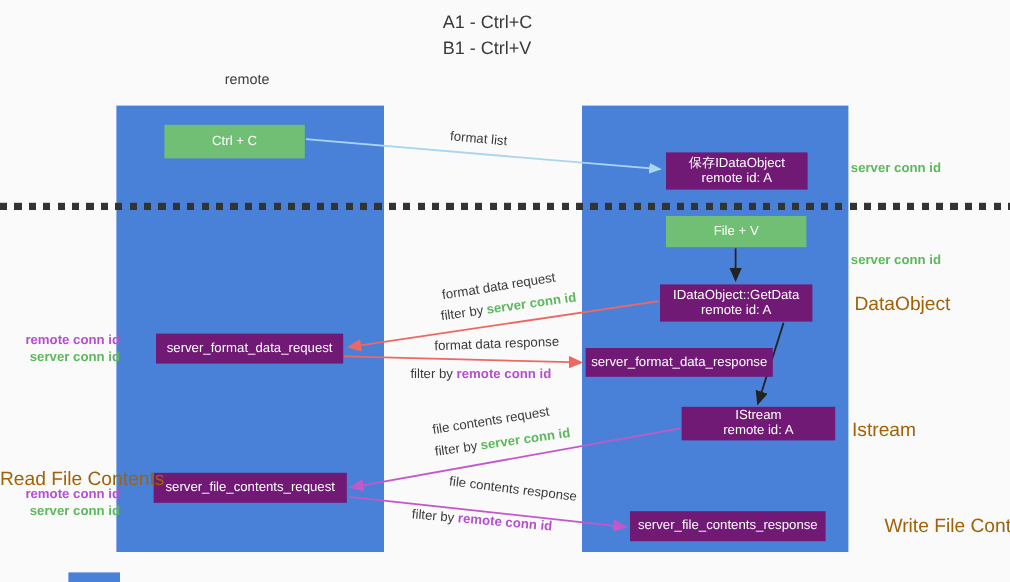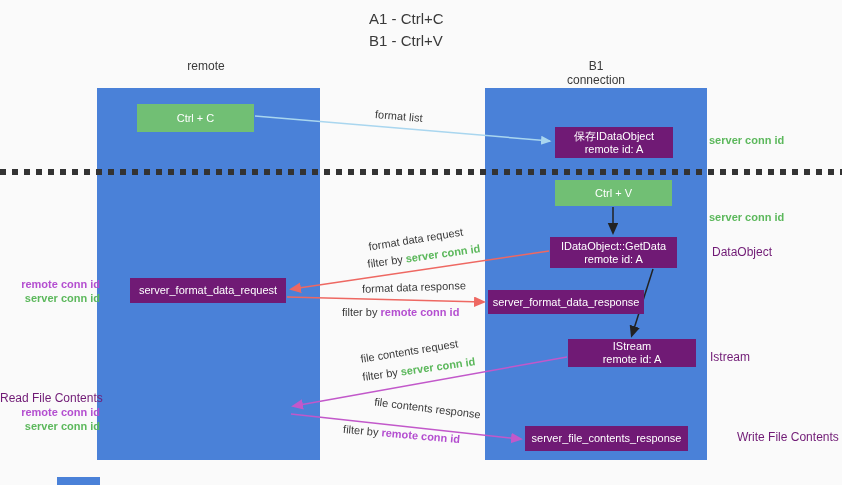--- a/index.html
+++ b/index.html
@@ -44,21 +44,21 @@
   .n-istream  { left: 568px; top: 339px; width: 128px; height: 28px; }
   .n-file-req { left: 128px; top: 394px; width: 161px; height: 25px; }
   .n-file-res { left: 525px; top: 426px; width: 163px; height: 25px; }
   .divider {
     left: 0; top: 169px; width: 842px; height: 6px; z-index: 4;
     background: repeating-linear-gradient(90deg, #333 0 6px, transparent 6px 12px);
   }
   .side-label { font-size: 11px; white-space: nowrap; z-index: 3; }
   .green-bold  { color: #5cb85c; font-weight: bold; }
   .purple-bold { color: #b44fd0; font-weight: bold; }
-  .dark-label  { color: #701a75; font-size: 12px; }
+  .dark-label  { color: #a16207; font-size: 16px; }
   .sl-server-top { left: 709px; top: 134px; }
   .sl-server-mid { left: 709px; top: 211px; }
   .sl-dataobject { left: 712px; top: 245px; }
   .sl-istream    { left: 710px; top: 350px; }
   .sl-write-file { left: 713px; top: 430px; margin-left: 24px; }
   .left-group { text-align: right; line-height: 14px; }
   .lg-1 { left: 0px; top: 277px; width: 100px; }
   .sl-read-file { left: 0px; top: 391px; width: 118px; text-align: left; }
   .lg-2 { left: 0px; top: 405px; width: 100px; }
   .arrow-label {
@@ -82,24 +82,20 @@
 
 <div class="canvas">
 
   <div class="abs title">
     <div>A1 - Ctrl+C</div>
     <div>B1 - Ctrl+V</div>
   </div>
 
   <div class="abs col-header col-header-a">
     <div>remote</div>
-  </div>
-  <div class="abs col-header col-header-b">
-    <div>B1</div>
-    <div>connection</div>
   </div>
 
   <div class="abs column column-a"></div>
   <div class="abs column column-b"></div>
 
   <div class="abs divider"></div>
 
   <svg class="arrows" width="842" height="485" viewBox="0 0 842 485">
     <defs>
       <marker id="m-blue" markerWidth="8" markerHeight="8" refX="6" refY="3" orient="auto">
@@ -125,35 +121,38 @@
   </svg>
 
   <div class="abs node node-green n-ctrl-c">
     <span>Ctrl + C</span>
   </div>
   <div class="abs node node-orange n-save-obj">
     <span>保存IDataObject</span>
     <span>remote id: A</span>
   </div>
   <div class="abs node node-green n-ctrl-v">
-    <span>Ctrl + V</span>
+    <span>File + V</span>
   </div>
   <div class="abs node node-orange n-getdata">
     <span>IDataObject::GetData</span>
     <span>remote id: A</span>
   </div>
   <div class="abs node node-orange n-fmt-req">
     <span>server_format_data_request</span>
   </div>
   <div class="abs node node-orange n-fmt-res">
     <span>server_format_data_response</span>
   </div>
   <div class="abs node node-orange n-istream">
     <span>IStream</span>
     <span>remote id: A</span>
+  </div>
+  <div class="abs node node-orange n-file-req">
+    <span>server_file_contents_request</span>
   </div>
   <div class="abs node node-orange n-file-res">
     <span>server_file_contents_response</span>
   </div>
 
   <div class="abs side-label green-bold sl-server-top">server conn id</div>
   <div class="abs side-label green-bold sl-server-mid">server conn id</div>
   <div class="abs side-label dark-label sl-dataobject">DataObject</div>
   <div class="abs side-label dark-label sl-istream">Istream</div>
   <div class="abs side-label dark-label sl-write-file">Write File Contents</div>

